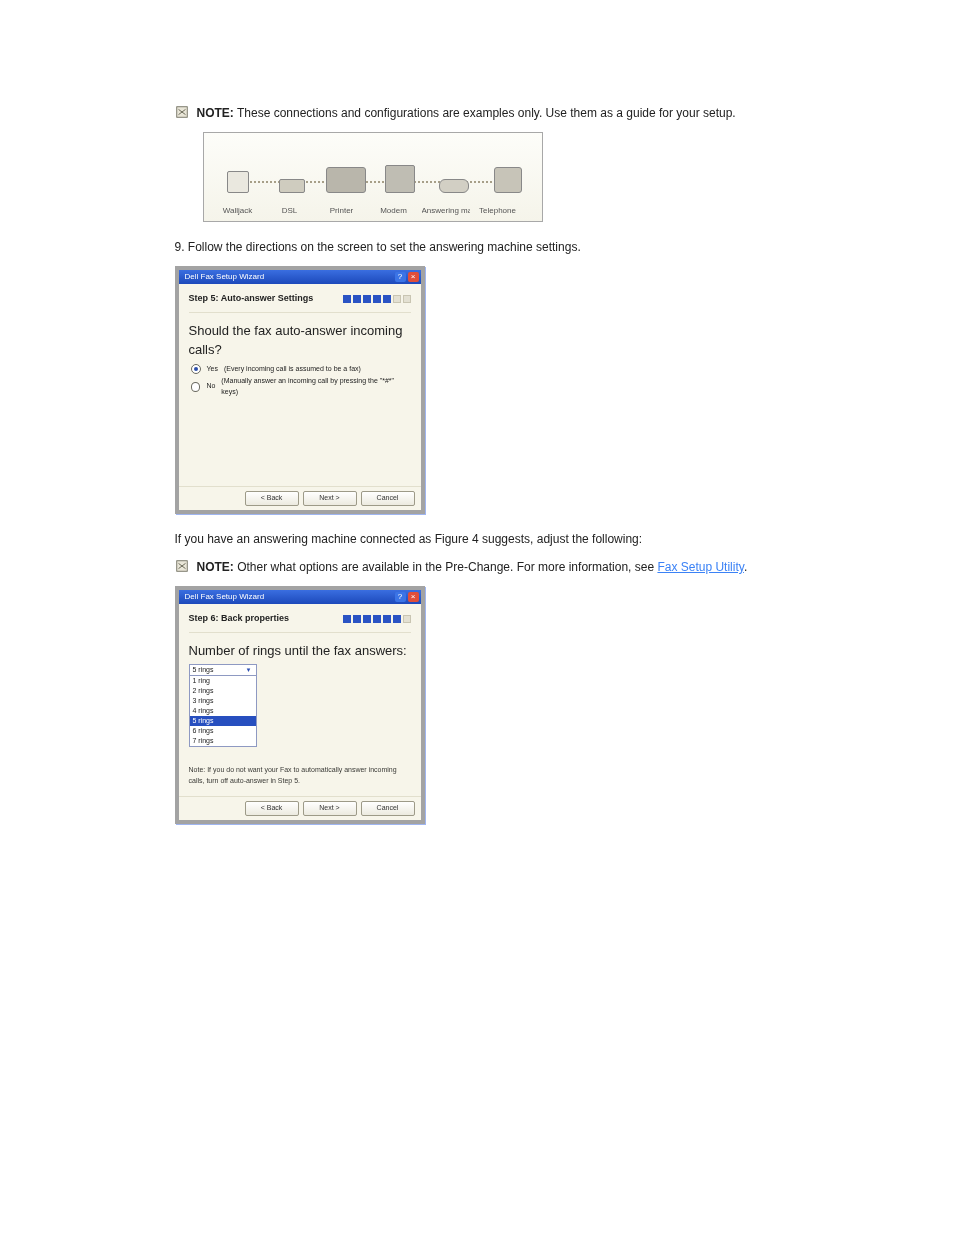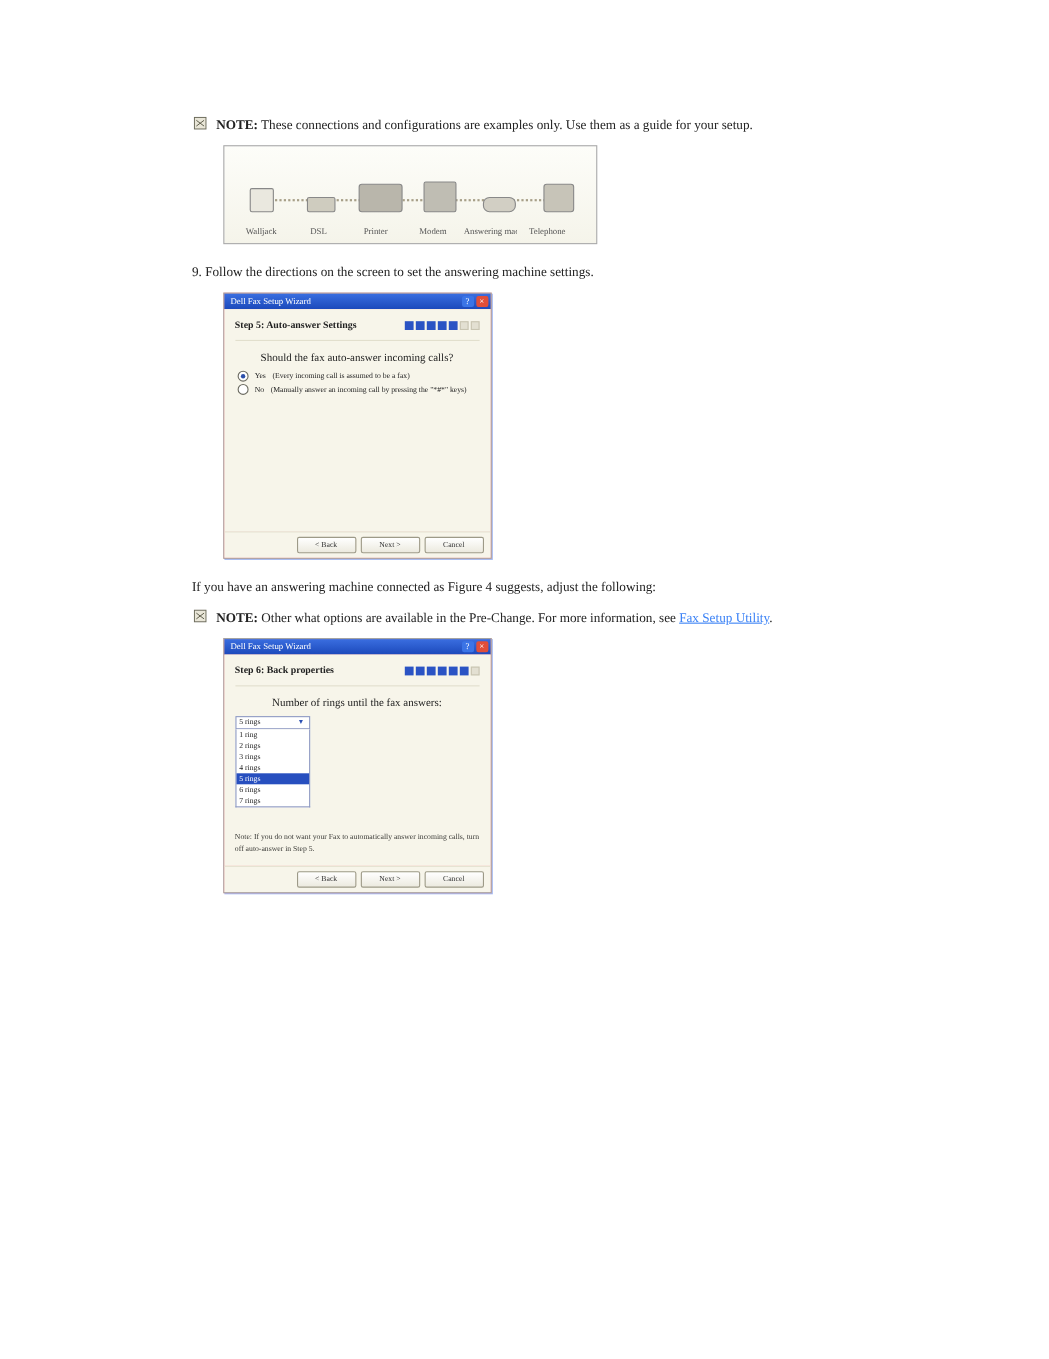--- a/index.html
+++ b/index.html
@@ -10,21 +10,20 @@
     color: #222;
   }
   .page {
     width: 845px;
     min-height: 1235px;
     margin: 0 auto;
     padding: 100px 120px 60px 120px;
     box-sizing: border-box;
     font-size: 12px;
     line-height: 1.5;
-    font-family: Liberation Serif, serif;
   }
   .note-row {
     display: flex;
     align-items: flex-start;
     gap: 8px;
     margin: 4px 0 10px 0;
   }
   .note-icon {
     width: 14px;
     height: 14px;
@@ -104,23 +103,22 @@
   .diagram-labels span {
     width: 48px;
     text-align: center;
     overflow: hidden;
     white-space: nowrap;
   }
 
   
   .wizard {
     width: 242px;
-    margin-left: 28px;
-    border: 1px solid #a3a3a3;
-    background: #fca5a5;
+    border: 4px solid #a3a3a3;
+    background: #3b82f6;
     box-shadow: 1px 1px 0 #9fb5f0;
     font-size: 8px;
   }
   .titlebar {
     display: flex;
     align-items: center;
     justify-content: space-between;
     height: 14px;
     padding: 0 2px 0 6px;
     background: linear-gradient(#3a6ee0, #1c49bb);
@@ -175,23 +173,22 @@
     height: 8px;
     background: #2a53c4;
   }
   .pbox.empty {
     background: #e3e0d2;
     border: 1px solid #c9c5b2;
     box-sizing: border-box;
   }
 
   .wiz-q {
-    font-size: 10px;
+    font-size: 13px;
     margin-bottom: 4px;
-    text-align: center;
   }
   .radio-row {
     display: flex;
     align-items: center;
     gap: 6px;
     margin: 2px 0 2px 2px;
     font-size: 7px;
   }
   .radio {
     width: 8px;

